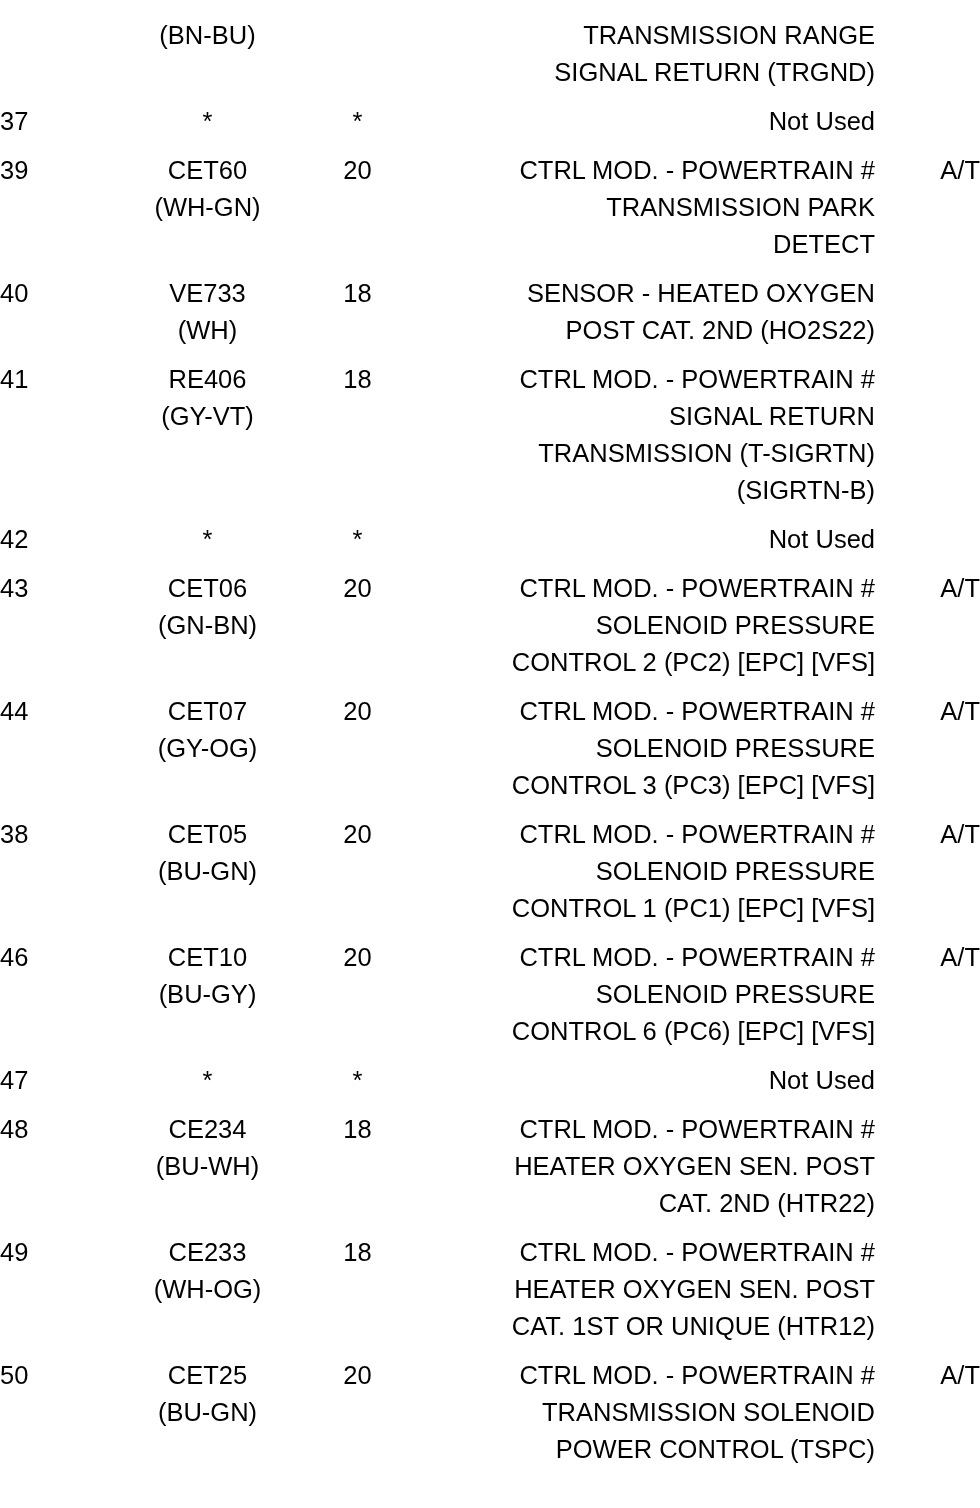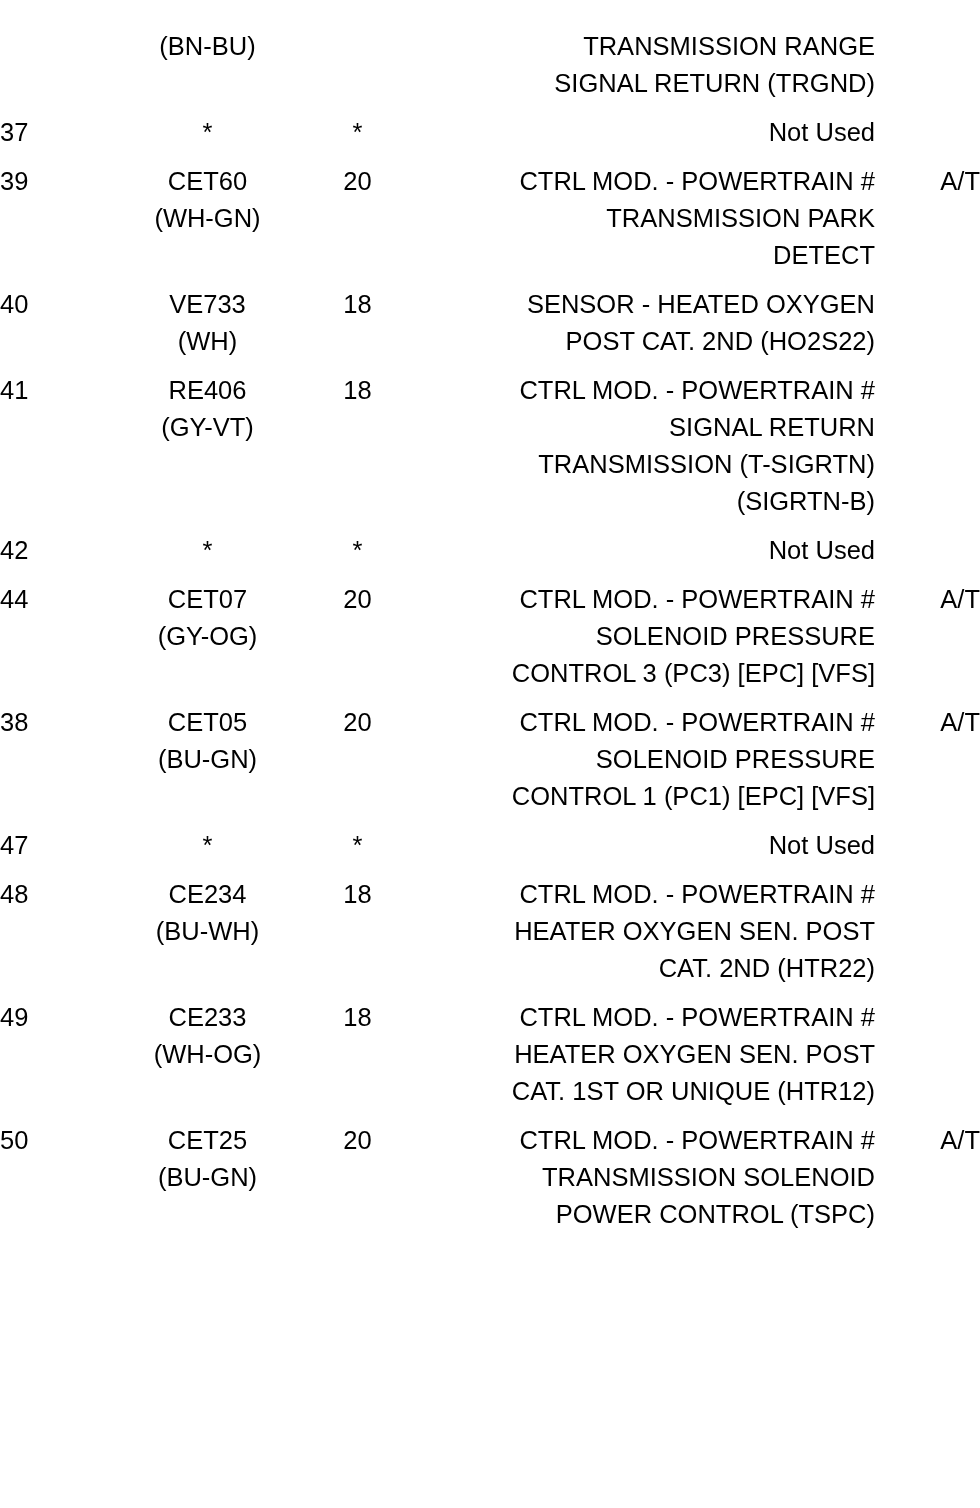--- a/index.html
+++ b/index.html
@@ -11,21 +11,21 @@
     width: 980px;
     height: 1508px;
     font-family: "Liberation Sans", sans-serif;
     color: #000000;
     overflow: hidden;
   }
   .sheet {
     position: relative;
     width: 980px;
     height: 1508px;
-    padding-top: 28px;
+    padding-top: 17px;
     box-sizing: border-box;
   }
   table.pinout {
     border-collapse: collapse;
     width: 980px;
     table-layout: fixed;
   }
   table.pinout td {
     vertical-align: top;
     padding: 0;
@@ -148,20 +148,32 @@
         <td class="pin">42</td>
         <td class="ckt">
           <span class="ckt-id star">*</span>
           <span class="ckt-color"></span>
         </td>
         <td class="gauge star">*</td>
         <td class="desc">Not Used</td>
         <td class="note"></td>
       </tr>
 
+      <tr class="row">
+        <td class="pin">43</td>
+        <td class="ckt">
+          <span class="ckt-id">CET06</span>
+          <span class="ckt-color">(GN-BN)</span>
+        </td>
+        <td class="gauge">20</td>
+        <td class="desc">CTRL MOD. - POWERTRAIN #
+SOLENOID PRESSURE
+CONTROL 2 (PC2) [EPC] [VFS]</td>
+        <td class="note">A/T</td>
+      </tr>
 
       <tr class="row">
         <td class="pin">44</td>
         <td class="ckt">
           <span class="ckt-id">CET07</span>
           <span class="ckt-color">(GY-OG)</span>
         </td>
         <td class="gauge">20</td>
         <td class="desc">CTRL MOD. - POWERTRAIN #
 SOLENOID PRESSURE
@@ -175,20 +187,32 @@
           <span class="ckt-id">CET05</span>
           <span class="ckt-color">(BU-GN)</span>
         </td>
         <td class="gauge">20</td>
         <td class="desc">CTRL MOD. - POWERTRAIN #
 SOLENOID PRESSURE
 CONTROL 1 (PC1) [EPC] [VFS]</td>
         <td class="note">A/T</td>
       </tr>
 
+      <tr class="row">
+        <td class="pin">46</td>
+        <td class="ckt">
+          <span class="ckt-id">CET10</span>
+          <span class="ckt-color">(BU-GY)</span>
+        </td>
+        <td class="gauge">20</td>
+        <td class="desc">CTRL MOD. - POWERTRAIN #
+SOLENOID PRESSURE
+CONTROL 6 (PC6) [EPC] [VFS]</td>
+        <td class="note">A/T</td>
+      </tr>
 
       <tr class="row">
         <td class="pin">47</td>
         <td class="ckt">
           <span class="ckt-id star">*</span>
           <span class="ckt-color"></span>
         </td>
         <td class="gauge star">*</td>
         <td class="desc">Not Used</td>
         <td class="note"></td>

